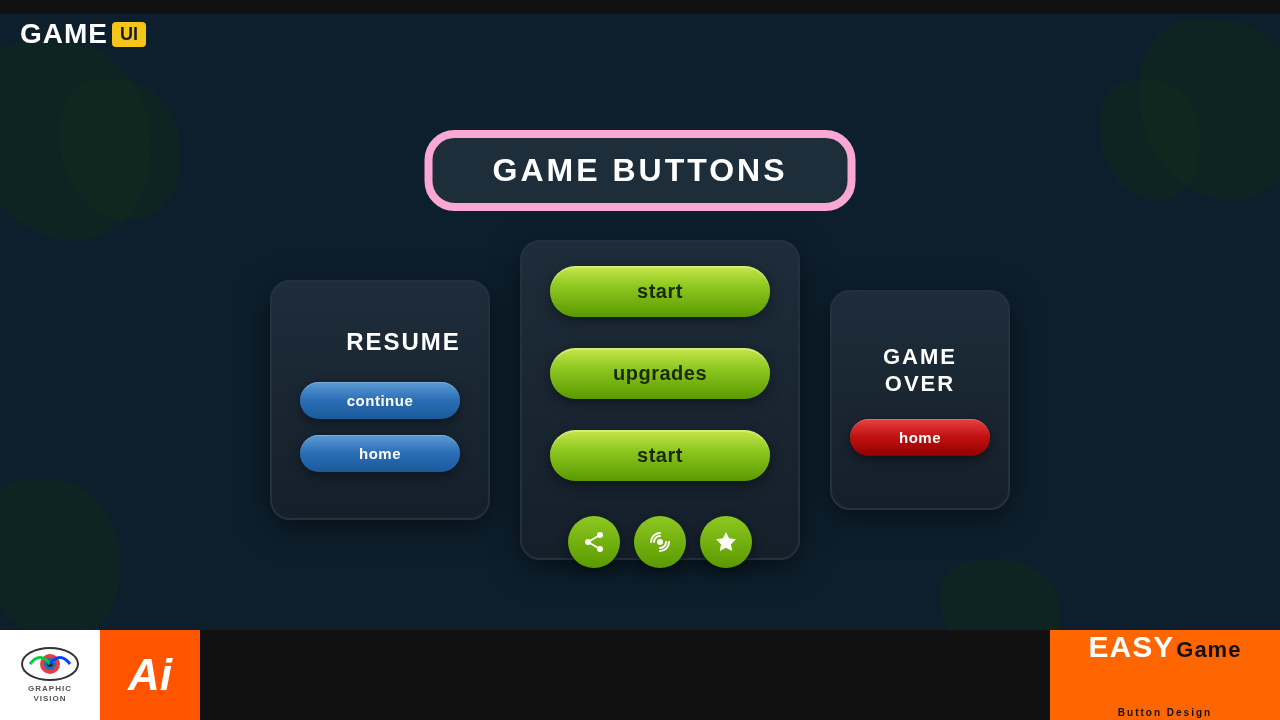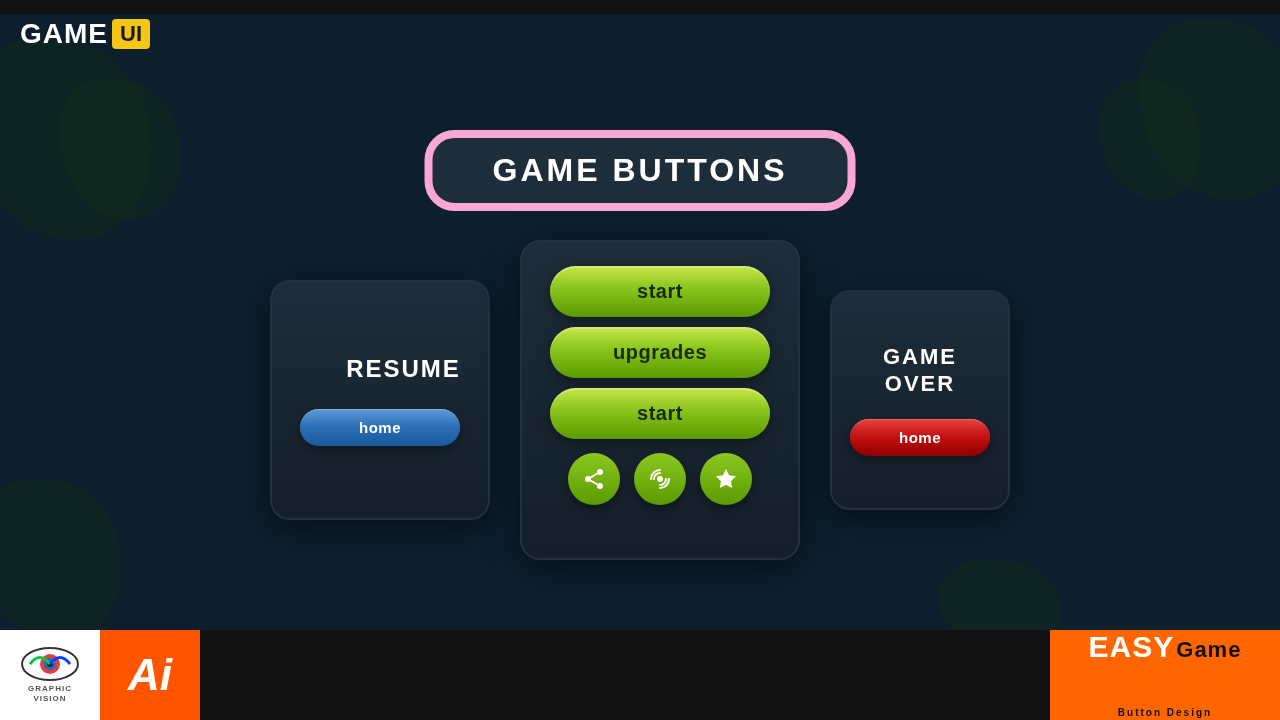--- a/index.html
+++ b/index.html
@@ -43,21 +43,21 @@
     .logo-game {
       font-size: 28px;
       font-weight: 900;
       color: white;
       letter-spacing: 1px;
     }
 
     .logo-ui {
       background: #f5c518;
       color: #1a1a1a;
-      font-size: 22px;
+      font-size: 18px;
       font-weight: 900;
       padding: 2px 8px;
       border-radius: 4px;
     }
 
     
     .main-title-wrap {
       position: absolute;
       top: 130px;
       left: 50%;
@@ -131,21 +131,21 @@
       background: linear-gradient(180deg, #5b9bd5 0%, #2a6db5 50%, #1a5a9a 100%);
       box-shadow: 0 4px 12px rgba(0,0,0,0.4), inset 0 1px 0 rgba(255,255,255,0.2);
       letter-spacing: 0.5px;
     }
 
     
     .card-main {
       width: 280px;
       height: 320px;
       padding: 24px 32px;
-      gap: 10px;
+      gap: 31px;
     }
 
     .btn-green {
       width: 220px;
       padding: 14px 0;
       border-radius: 30px;
       border: none;
       cursor: pointer;
       font-size: 20px;
       font-weight: 700;
@@ -328,20 +328,21 @@
 <div class="main-title-wrap">
   <div class="main-title">
     <span class="main-title-text">GAME BUTTONS</span>
   </div>
 </div>
 
 <div class="cards">
 
   <div class="card card-resume">
     <div class="card-resume-title">RESUME</div>
+    <button class="btn-blue">continue</button>
     <button class="btn-blue">home</button>
   </div>
 
   <div class="card card-main">
     <button class="btn-green">start</button>
     <button class="btn-green">upgrades</button>
     <button class="btn-green">start</button>
     <div class="icon-row">
       <button class="icon-btn">
         <svg width="24" height="24" viewBox="0 0 24 24" fill="white">

